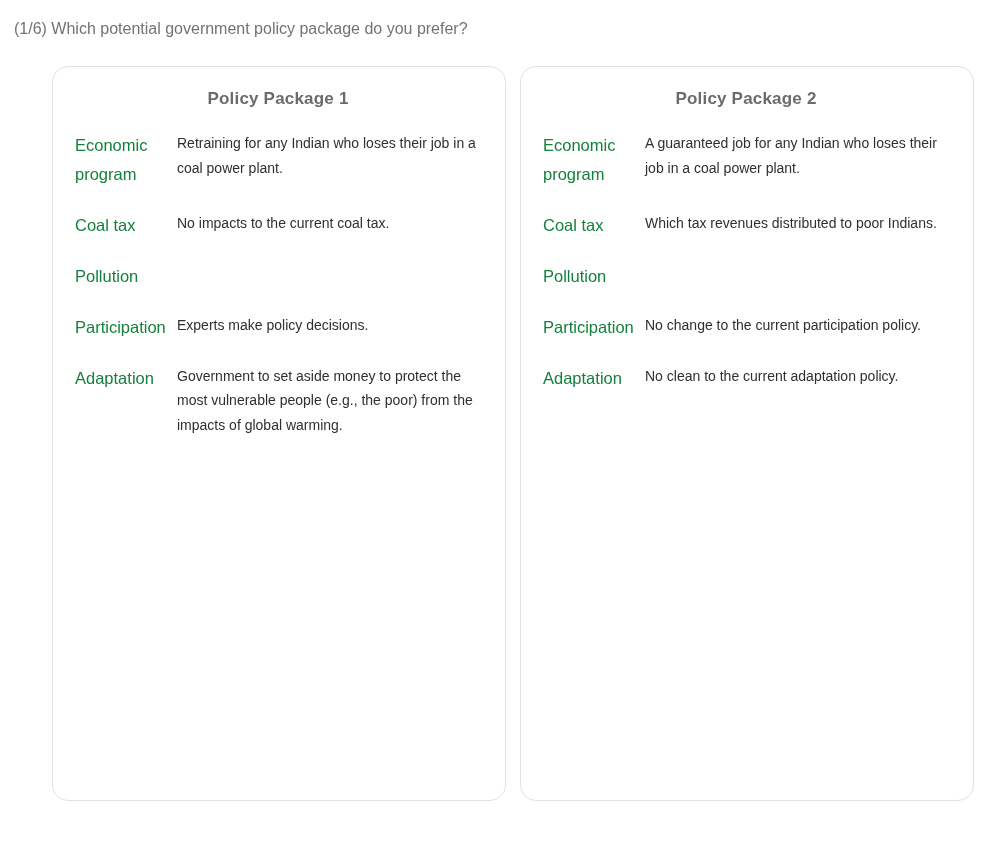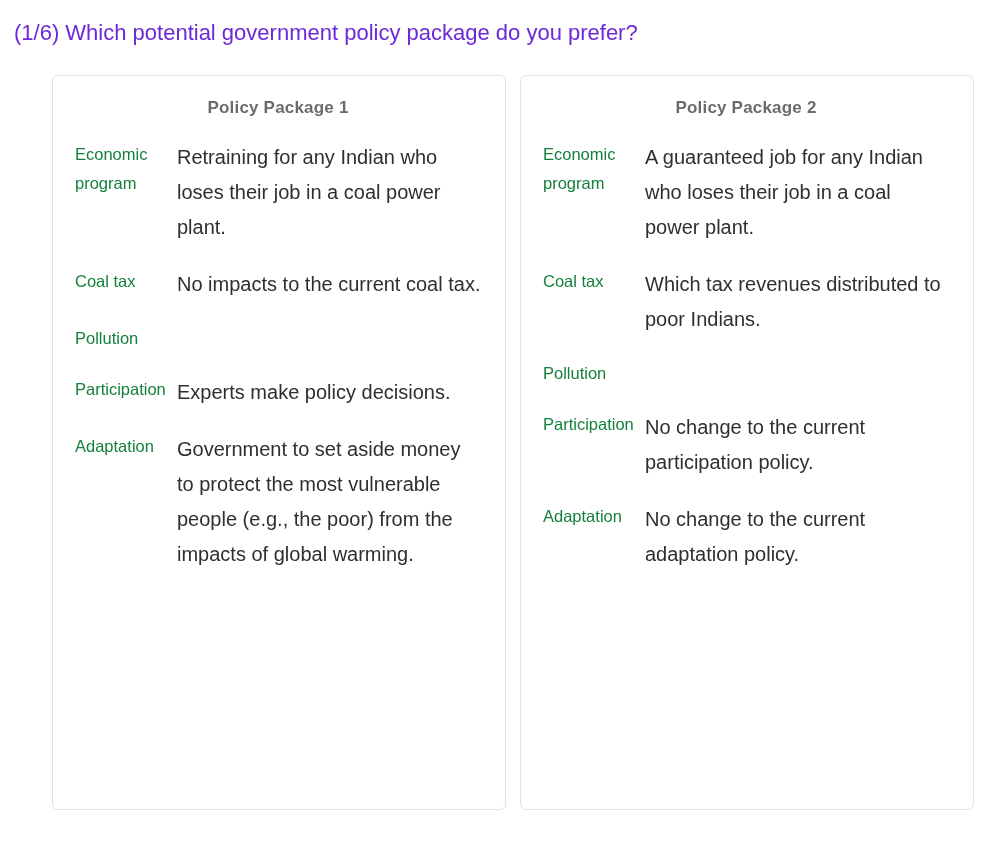--- a/index.html
+++ b/index.html
@@ -8,36 +8,36 @@
     background: #ffffff;
   }
   body {
     width: 1002px;
     height: 848px;
     font-family: "Liberation Sans", sans-serif;
     color: #333333;
     overflow: hidden;
   }
   .question {
-    font-size: 22px;
-    color: #6d28d9;
+    font-size: 16px;
+    color: #737373;
     padding: 18px 0 0 14px;
     line-height: 1.4;
   }
   .packages {
     display: flex;
     gap: 14px;
     padding: 26px 28px 0 52px;
     box-sizing: border-box;
   }
   .card {
     width: 456px;
     box-sizing: border-box;
     border: 1px solid #e2e2e2;
-    border-radius: 6px;
+    border-radius: 16px;
     background: #ffffff;
     padding: 22px 24px 26px 22px;
     min-height: 735px;
   }
   .card-title {
     text-align: center;
     font-size: 17px;
     font-weight: bold;
     color: #6b6b6b;
     margin-bottom: 22px;
@@ -50,21 +50,21 @@
   .attr-label {
     color: #15803d;
     font-size: 16.5px;
     line-height: 1.75;
     flex: 0 0 auto;
     padding-right: 10px;
     white-space: pre-line;
   }
   .attr-value {
     color: #2f2f2f;
-    font-size: 20px;
+    font-size: 14px;
     line-height: 1.75;
     flex: 1 1 auto;
   }
   
   .card-1 .attr-label { width: 92px; }
   .card-1 .attr-value { width: 300px; }
   
   .card-2 .attr-label { width: 92px; }
   .card-2 .attr-value { width: 300px; }
 </style>
@@ -120,17 +120,17 @@
       <div class="attr-label">Pollution</div>
     </div>
 
     <div class="attr-row">
       <div class="attr-label">Participation</div>
       <div class="attr-value">No change to the current participation policy.</div>
     </div>
 
     <div class="attr-row">
       <div class="attr-label">Adaptation</div>
-      <div class="attr-value">No change to the current adaptation policy.</div>
+      <div class="attr-value">No clean to the current adaptation policy.</div>
     </div>
   </div>
 
 </div>
 
 </body></html>

